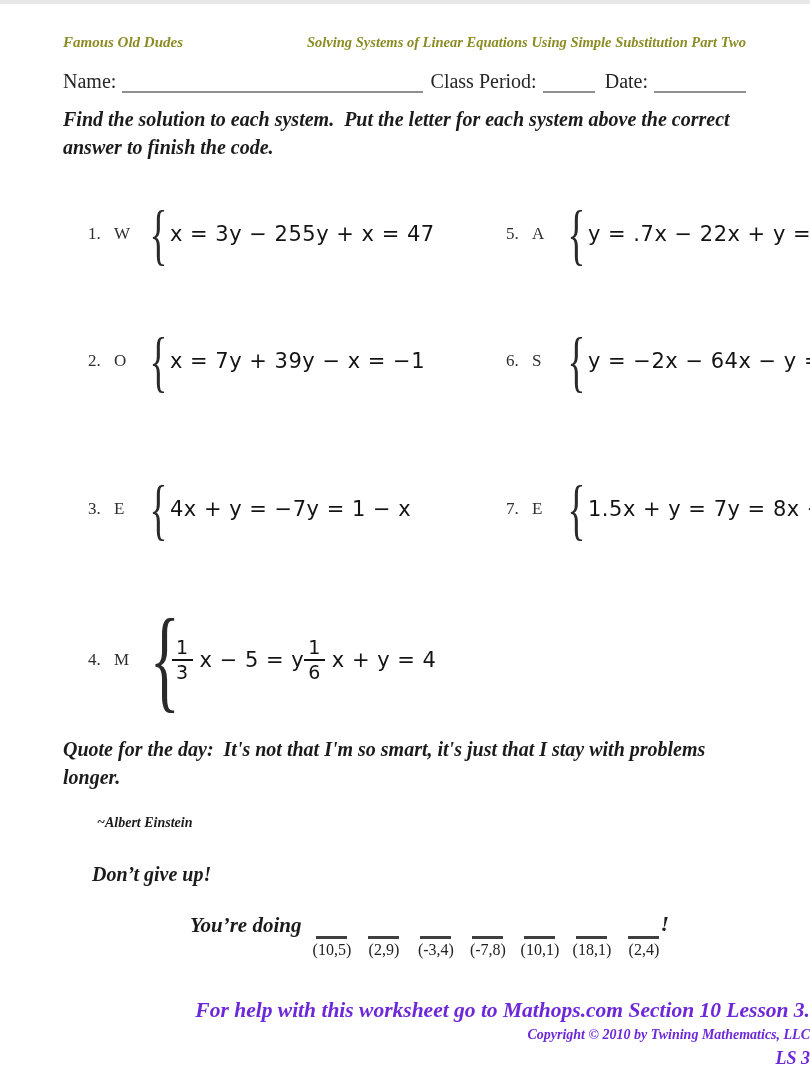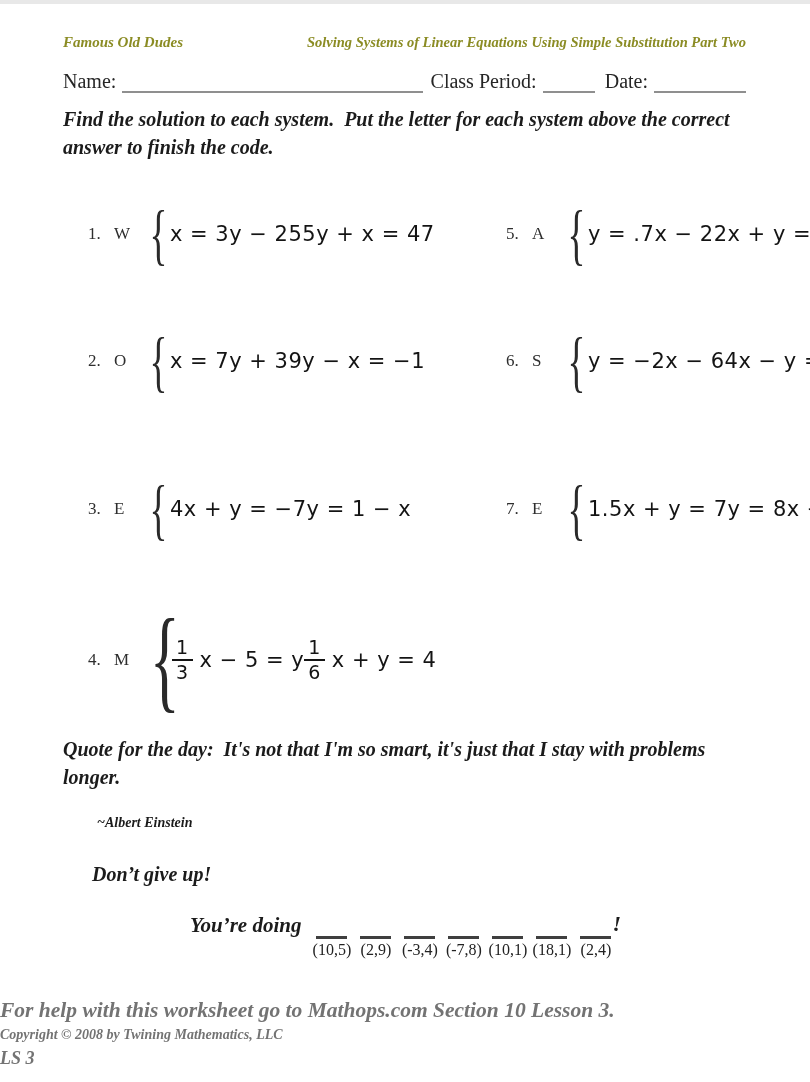--- a/index.html
+++ b/index.html
@@ -54,28 +54,28 @@
     position:absolute; left:63px; top:731px; width:668px;
     font-size:20px; font-weight:bold; font-style:italic; line-height:28px;
     white-space:pre-wrap;
   }
   .attribution { position:absolute; left:97px; top:811px; font-size:14px; font-weight:bold; font-style:italic; }
   .encourage   { position:absolute; left:92px; top:859px; font-size:20px; font-weight:bold; font-style:italic; }
 
   
   .code-row { position:absolute; left:190px; top:906px; display:flex; align-items:flex-start; }
   .code-prefix { font-size:21px; font-weight:bold; font-style:italic; line-height:30px; margin-right:15px; white-space:nowrap; }
-  .blanks { display:flex; gap:13px; margin-top:6px; }
+  .blanks { display:flex; gap:21px; margin-top:6px; }
   .blank  { display:flex; flex-direction:column; align-items:center; width:31px; }
   .blank-line { width:31px; height:20px; border-bottom:3px solid #3f3f3f; }
   .blank-label { font-size:16px; color:#222; margin-top:2px; white-space:nowrap; }
   .code-excl { font-size:22px; font-weight:bold; font-style:italic; line-height:23px; margin-left:1px; margin-top:2px; }
 
   
-  .footer { position:absolute; left:0; right:0; top:993px; text-align:left; color:#737373; }
+  .footer { position:absolute; left:0; right:0; top:993px; text-align:right; color:#6d28d9; }
   .foot-help { font-size:21.5px; font-weight:bold; font-style:italic; line-height:26px; }
   .foot-copy { font-size:14px; font-weight:bold; font-style:italic; line-height:20px; margin-top:2px; }
   .foot-code { font-size:18px; font-weight:bold; font-style:italic; line-height:22px; margin-top:2px; }
 </style>
 </head>
 <body>
 
 <div class="page">
 
   <div class="hdr-row">
@@ -210,17 +210,17 @@
       <div class="blank">
         <div class="blank-line"></div>
         <div class="blank-label">(2,4)</div>
       </div>
     </div>
     <span class="code-excl">!</span>
   </div>
 
   <div class="footer">
     <div class="foot-help">For help with this worksheet go to Mathops.com Section 10 Lesson 3.</div>
-    <div class="foot-copy">Copyright © 2008 by Twining Mathematics, LLC</div>
+    <div class="foot-copy">Copyright © 2010 by Twining Mathematics, LLC</div>
     <div class="foot-code">LS 3</div>
   </div>
 
 </div>
 
 </body></html>

